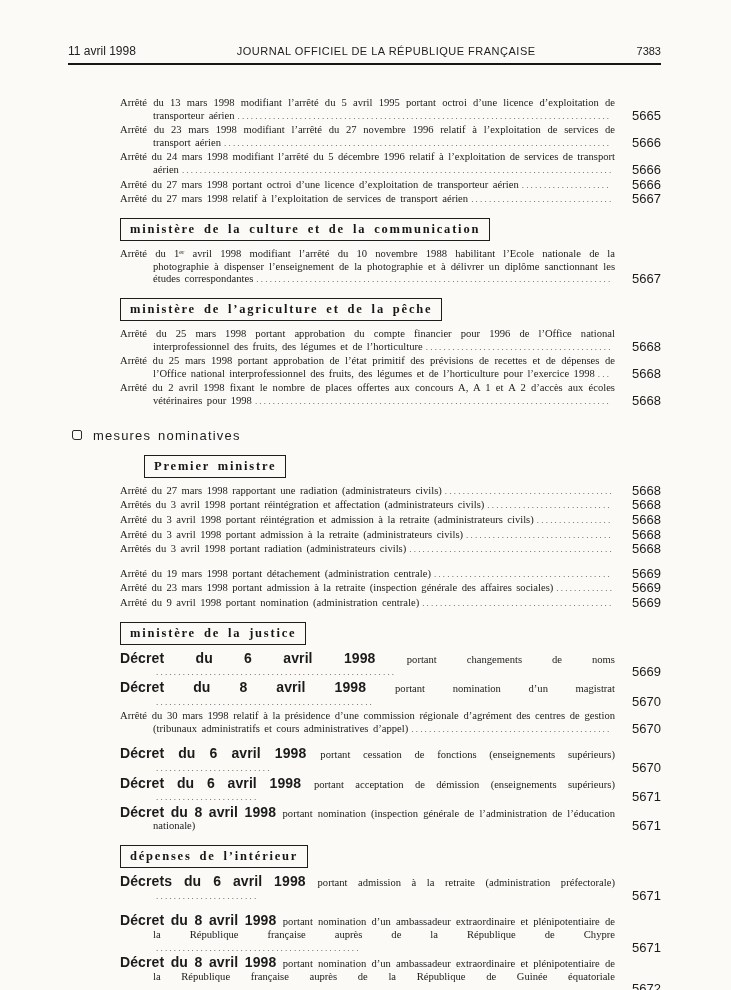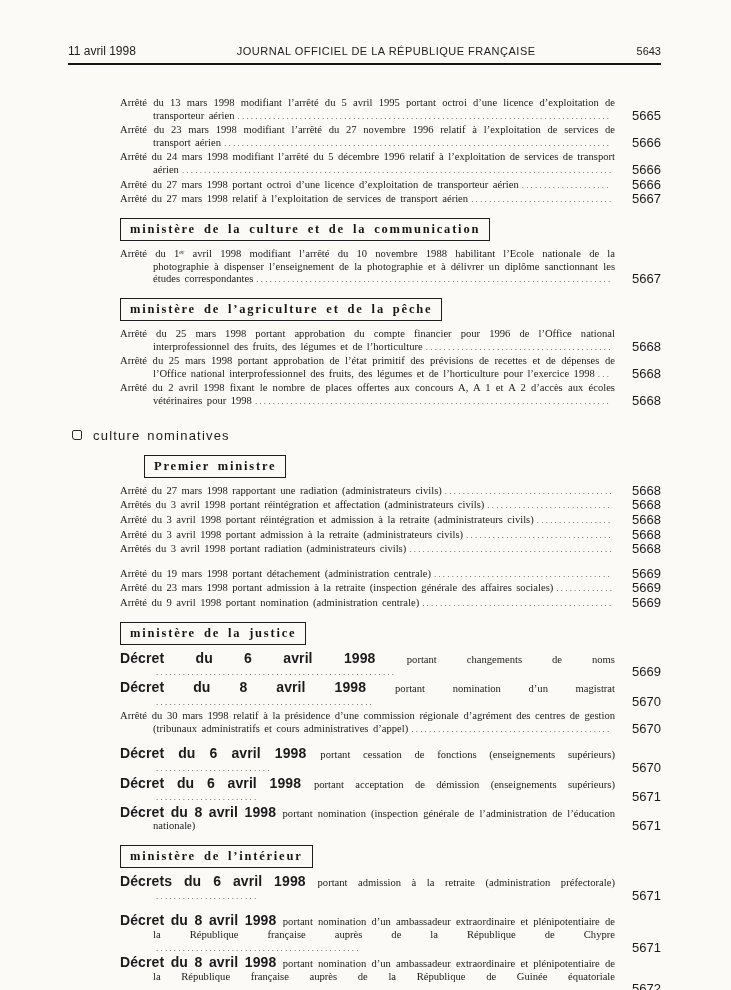--- a/index.html
+++ b/index.html
@@ -110,21 +110,21 @@
     white-space: nowrap;
   }
 </style>
 </head>
 <body>
 
 <div class="page">
   <header class="page-header">
     <span class="header-date">11 avril 1998</span>
     <span class="header-title">JOURNAL OFFICIEL DE LA RÉPUBLIQUE FRANÇAISE</span>
-    <span class="header-pageno">5643</span>
+    <span class="header-pageno">7383</span>
   </header>
   <div class="header-rule"></div>
   <main id="toc" class="toc">
       <section class="section">
         <div class="entry">
           <div class="txt">Arrêté du 13 mars 1998 modifiant l’arrêté du 5 avril 1995 portant octroi d’une licence d’exploitation de transporteur aérien​<span class="dots">....................................................................................</span></div>
           <div class="pg">5665</div>
         </div>
         <div class="entry">
           <div class="txt">Arrêté du 23 mars 1998 modifiant l’arrêté du 27 novembre 1996 relatif à l’exploitation de services de transport aérien​<span class="dots">.......................................................................................</span></div>
@@ -152,21 +152,21 @@
           <div class="pg">5668</div>
         </div><div class="entry">
           <div class="txt">Arrêté du 25 mars 1998 portant approbation de l’état primitif des prévisions de recettes et de dépenses de l’Office national interprofessionnel des fruits, des légumes et de l’horticulture pour l’exercice 1998​<span class="dots">...</span></div>
           <div class="pg">5668</div>
         </div><div class="entry">
           <div class="txt">Arrêté du 2 avril 1998 fixant le nombre de places offertes aux concours A, A 1 et A 2 d’accès aux écoles vétérinaires pour 1998​<span class="dots">................................................................................</span></div>
           <div class="pg">5668</div>
         </div></section>
       <div class="marker">
         <span class="square-bullet"></span>
-        <span>culture nominatives</span>
+        <span>mesures nominatives</span>
       </div>
       <section class="section"><div class="box-heading indent">Premier ministre</div><div class="entry">
           <div class="txt">Arrêté du 27 mars 1998 rapportant une radiation (administrateurs civils)​<span class="dots">......................................</span></div>
           <div class="pg">5668</div>
         </div><div class="entry">
           <div class="txt">Arrêtés du 3 avril 1998 portant réintégration et affectation (administrateurs civils)​<span class="dots">............................</span></div>
           <div class="pg">5668</div>
         </div><div class="entry">
           <div class="txt">Arrêté du 3 avril 1998 portant réintégration et admission à la retraite (administrateurs civils)​<span class="dots">.................</span></div>
           <div class="pg">5668</div>
@@ -200,21 +200,21 @@
       <section class="section"><div class="entry">
           <div class="txt"><span class="lead">Décret du 6 avril 1998 </span>portant cessation de fonctions (enseignements supérieurs)​<span class="dots">..........................</span></div>
           <div class="pg">5670</div>
         </div><div class="entry">
           <div class="txt"><span class="lead">Décret du 6 avril 1998 </span>portant acceptation de démission (enseignements supérieurs)​<span class="dots">.......................</span></div>
           <div class="pg">5671</div>
         </div><div class="entry">
           <div class="txt"><span class="lead">Décret du 8 avril 1998 </span>portant nomination (inspection générale de l’administration de l’éducation nationale)​<span class="dots"></span></div>
           <div class="pg">5671</div>
         </div></section>
-      <section class="section"><div class="box-heading">ministère de l’intérieur</div><div class="entry">
+      <section class="section"><div class="box-heading">dépenses de l’intérieur</div><div class="entry">
           <div class="txt"><span class="lead">Décrets du 6 avril 1998 </span>portant admission à la retraite (administration préfectorale)​<span class="dots">.......................</span></div>
           <div class="pg">5671</div>
         </div></section>
       <section class="section"><div class="entry">
           <div class="txt"><span class="lead">Décret du 8 avril 1998 </span>portant nomination d’un ambassadeur extraordinaire et plénipotentiaire de la République française auprès de la République de Chypre​<span class="dots">..............................................</span></div>
           <div class="pg">5671</div>
         </div><div class="entry">
           <div class="txt"><span class="lead">Décret du 8 avril 1998 </span>portant nomination d’un ambassadeur extraordinaire et plénipotentiaire de la République française auprès de la République de Guinée équatoriale​<span class="dots">..................................</span></div>
           <div class="pg">5672</div>
         </div></section>

